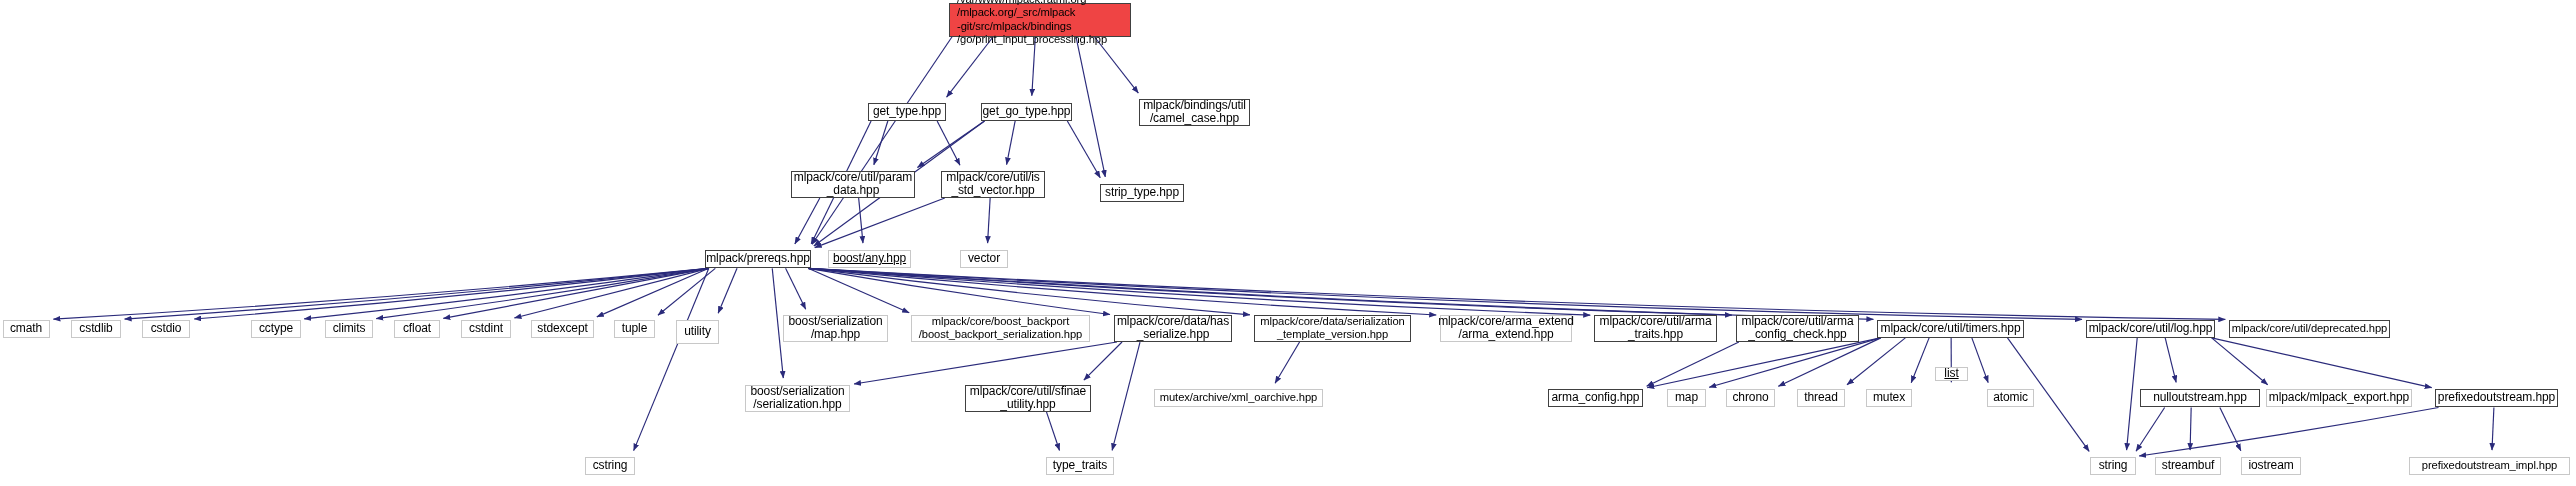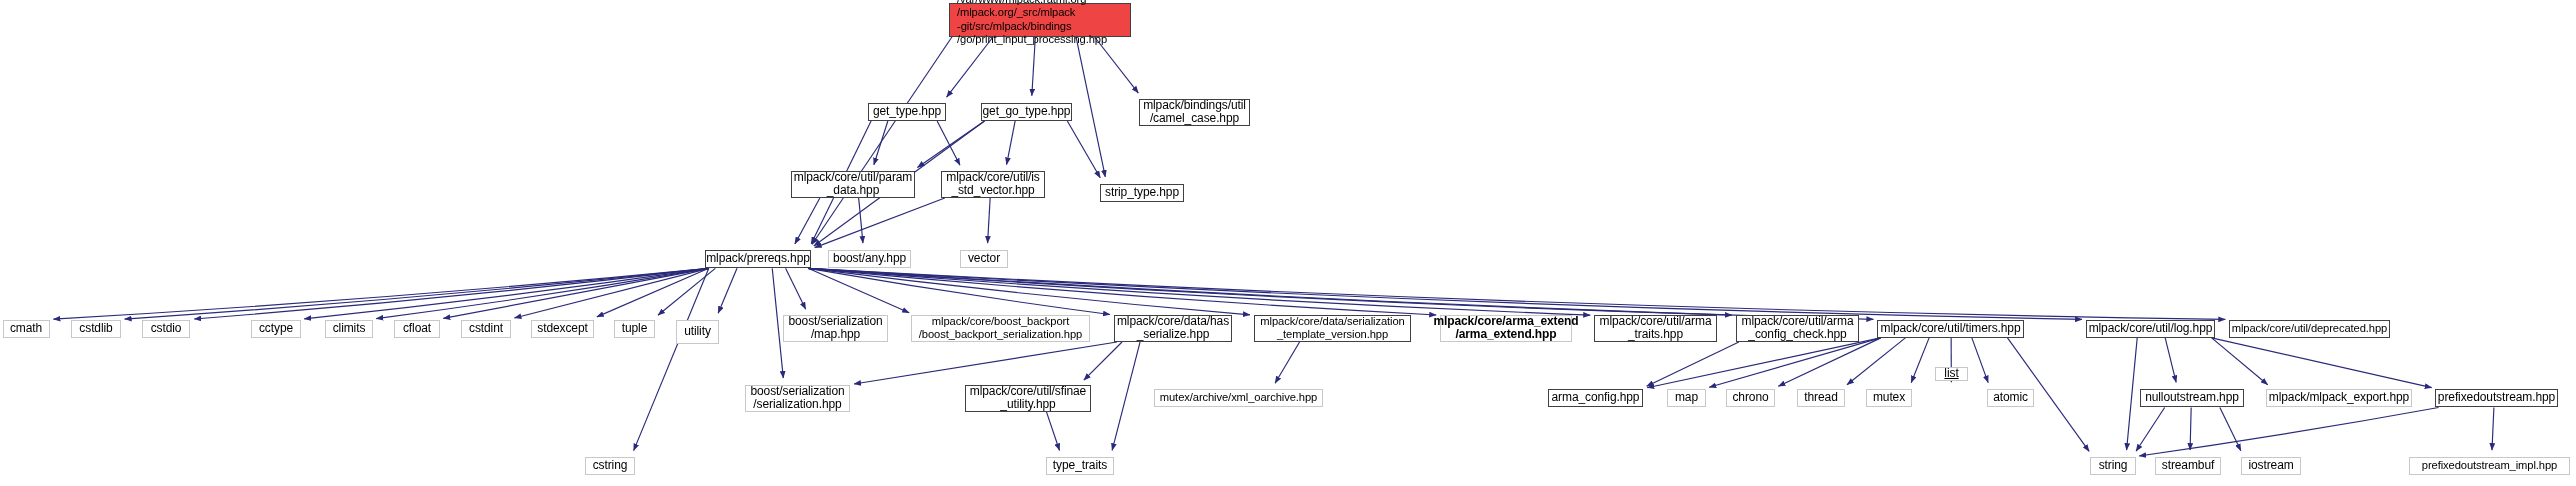--- a/index.html
+++ b/index.html
@@ -109,62 +109,62 @@
     <div class="node strong" style="left: 868px; top: 103px; width: 78px; height: 18px;">get_type.hpp</div>
     <div class="node strong" style="left: 981px; top: 103px; width: 91px; height: 18px;">get_go_type.hpp</div>
     <div class="node strong" style="left: 1139px; top: 99px; width: 111px; height: 26.5px;">mlpack/bindings/util
 /camel_case.hpp</div>
     <div class="node strong" style="left: 791px; top: 171px; width: 124px; height: 26.5px;">mlpack/core/util/param
 _data.hpp</div>
     <div class="node strong" style="left: 941px; top: 171px; width: 104px; height: 26.5px;">mlpack/core/util/is
 _std_vector.hpp</div>
     <div class="node strong" style="left: 1100px; top: 184px; width: 84px; height: 18px;">strip_type.hpp</div>
     <div class="node strong" style="left: 705px; top: 250px; width: 106px; height: 18px;">mlpack/prereqs.hpp</div>
-    <div class="node weak" style="left: 828px; top: 250px; width: 83px; height: 18px;">boost/any.hpp</div>
+    <div class="node weak" style="left: 828px; top: 250px; width: 83px; height: 18px; text-decoration: underline;">boost/any.hpp</div>
     <div class="node weak" style="left: 960px; top: 250px; width: 48px; height: 18px;">vector</div>
     <div class="node weak" style="left: 2.5px; top: 320px; width: 47px; height: 18px;">cmath</div>
     <div class="node weak" style="left: 71px; top: 320px; width: 50px; height: 18px;">cstdlib</div>
     <div class="node weak" style="left: 142px; top: 320px; width: 48px; height: 18px;">cstdio</div>
     <div class="node weak" style="left: 251px; top: 320px; width: 50px; height: 18px;">cctype</div>
     <div class="node weak" style="left: 325px; top: 320px; width: 48px; height: 18px;">climits</div>
     <div class="node weak" style="left: 394px; top: 320px; width: 46px; height: 18px;">cfloat</div>
     <div class="node weak" style="left: 461px; top: 320px; width: 50px; height: 18px;">cstdint</div>
     <div class="node weak" style="left: 531px; top: 320px; width: 63px; height: 18px;">stdexcept</div>
     <div class="node weak" style="left: 614px; top: 320px; width: 41px; height: 18px;">tuple</div>
     <div class="node weak" style="left: 676px; top: 320px; width: 43px; height: 24px;">utility</div>
     <div class="node weak" style="left: 783px; top: 315px; width: 105px; height: 26.5px;">boost/serialization
 /map.hpp</div>
     <div class="node weak" style="left: 911px; top: 315px; width: 179px; height: 26.5px; font-size: 11.2px;">mlpack/core/boost_backport
 /boost_backport_serialization.hpp</div>
     <div class="node strong" style="left: 1114px; top: 315px; width: 118px; height: 26.5px;">mlpack/core/data/has
 _serialize.hpp</div>
     <div class="node strong" style="left: 1254px; top: 315px; width: 157px; height: 26.5px; font-size: 11.2px;">mlpack/core/data/serialization
 _template_version.hpp</div>
-    <div class="node weak" style="left: 1440px; top: 315px; width: 132px; height: 26.5px; font-weight: bold;">mlpack/core/arma_extend
+    <div class="node weak" style="left: 1440px; top: 315px; width: 132px; height: 26.5px;">mlpack/core/arma_extend
 /arma_extend.hpp</div>
     <div class="node strong" style="left: 1594px; top: 315px; width: 123px; height: 26.5px;">mlpack/core/util/arma
 _traits.hpp</div>
     <div class="node strong" style="left: 1736px; top: 315px; width: 123px; height: 26.5px;">mlpack/core/util/arma
 _config_check.hpp</div>
     <div class="node strong" style="left: 1877px; top: 320px; width: 147px; height: 18px;">mlpack/core/util/timers.hpp</div>
     <div class="node strong" style="left: 2086px; top: 320px; width: 129px; height: 18px;">mlpack/core/util/log.hpp</div>
     <div class="node strong" style="left: 2229px; top: 320px; width: 161px; height: 18px; font-size: 11.2px;">mlpack/core/util/deprecated.hpp</div>
     <div class="node weak" style="left: 745px; top: 385px; width: 105px; height: 26.5px;">boost/serialization
 /serialization.hpp</div>
     <div class="node strong" style="left: 965px; top: 385px; width: 126px; height: 26.5px;">mlpack/core/util/sfinae
 _utility.hpp</div>
     <div class="node weak" style="left: 1154px; top: 389px; width: 169px; height: 18px; font-size: 11.2px;">mutex/archive/xml_oarchive.hpp</div>
     <div class="node strong" style="left: 1548px; top: 389px; width: 95px; height: 18px;">arma_config.hpp</div>
     <div class="node weak" style="left: 1667px; top: 389px; width: 39px; height: 18px;">map</div>
     <div class="node weak" style="left: 1726px; top: 389px; width: 49px; height: 18px;">chrono</div>
     <div class="node weak" style="left: 1797px; top: 389px; width: 48px; height: 18px;">thread</div>
     <div class="node weak" style="left: 1866px; top: 389px; width: 46px; height: 18px;">mutex</div>
     <div class="node weak" style="left: 1935px; top: 367px; width: 33px; height: 14px; text-decoration: underline;">list</div>
     <div class="node weak" style="left: 1987px; top: 389px; width: 47px; height: 18px;">atomic</div>
-    <div class="node strong" style="left: 2140px; top: 389px; width: 104px; height: 18px;">nulloutstream.hpp</div>
+    <div class="node strong" style="left: 2140px; top: 389px; width: 120px; height: 18px;">nulloutstream.hpp</div>
     <div class="node weak" style="left: 2266px; top: 389px; width: 146px; height: 18px;">mlpack/mlpack_export.hpp</div>
     <div class="node strong" style="left: 2435px; top: 389px; width: 123px; height: 18px;">prefixedoutstream.hpp</div>
     <div class="node weak" style="left: 585px; top: 457px; width: 50px; height: 18px;">cstring</div>
     <div class="node weak" style="left: 1046px; top: 457px; width: 68px; height: 18px;">type_traits</div>
     <div class="node weak" style="left: 2090px; top: 457px; width: 46px; height: 18px;">string</div>
     <div class="node weak" style="left: 2155px; top: 457px; width: 66px; height: 18px;">streambuf</div>
     <div class="node weak" style="left: 2241px; top: 457px; width: 60px; height: 18px;">iostream</div>
     <div class="node weak" style="left: 2409px; top: 457px; width: 161px; height: 18px; font-size: 11.2px;">prefixedoutstream_impl.hpp</div>
   </div>
 

